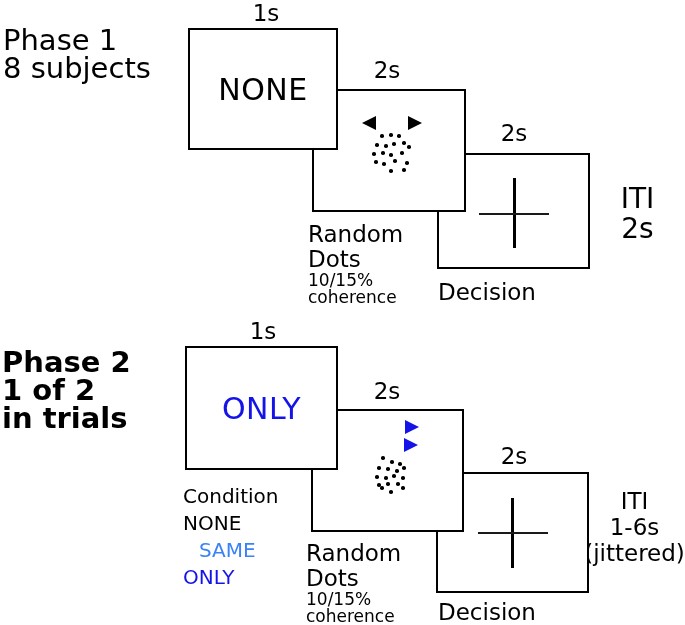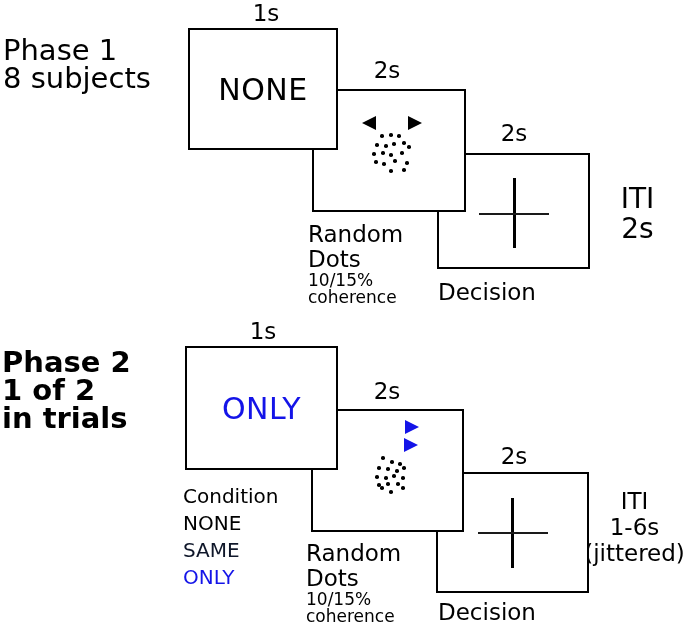--- a/index.html
+++ b/index.html
@@ -67,21 +67,21 @@
 </style>
 </head>
 <body>
 
 <div class="canvas">
 
   <div>
 
     <div class="duration" style="left:240px; top:0px;">1s</div>
 
-    <div class="ptitle" style="left:3px; top:36px;">
+    <div class="ptitle" style="left:3px; top:26px;">
       <div>Phase 1</div>
       <div>8 subjects</div>
     </div>
 
     <div class="box z3 cuebox" style="left:188px; top:28px; width:150px; height:122px;">
       <span class="cueword" style="color: rgb(0, 0, 0);">NONE</span>
     </div>
 
     <div class="duration" style="left:361px; top:57px;">2s</div>
     <div class="box z2" style="left:312px; top:89px; width:154px; height:123px;">
@@ -141,21 +141,21 @@
       <div>in trials</div>
     </div>
 
     <div class="box z3 cuebox" style="left:185px; top:346px; width:153px; height:124px;">
       <span class="cueword" style="color: rgb(20, 20, 232);">ONLY</span>
     </div>
 
     <div class="legend" style="left:183px; top:483px;">
       <div>Condition</div>
       <div style="color: rgb(0, 0, 0);">NONE</div>
-      <div style="color: #0f172a;">SAME</div>
+      <div style="color: #3b82f6; margin-left: 16px;">SAME</div>
       <div style="color: rgb(20, 20, 232);">ONLY</div>
     </div>
 
     <div class="duration" style="left:361px; top:378px;">2s</div>
     <div class="box z2" style="left:311px; top:409px; width:153px; height:123px;">
       <span class="tri tri-right" style="left: 92px; top: 9px; color: rgb(20, 20, 232);"></span>
       <span class="tri tri-right" style="left: 91px; top: 27px; color: rgb(20, 20, 232);"></span>
       <span class="dotfield" style="left:59px; top:41px;">
           <span class="dot" style="left: 9px; top: 4px;"></span>
           <span class="dot" style="left: 18px; top: 8px;"></span>

